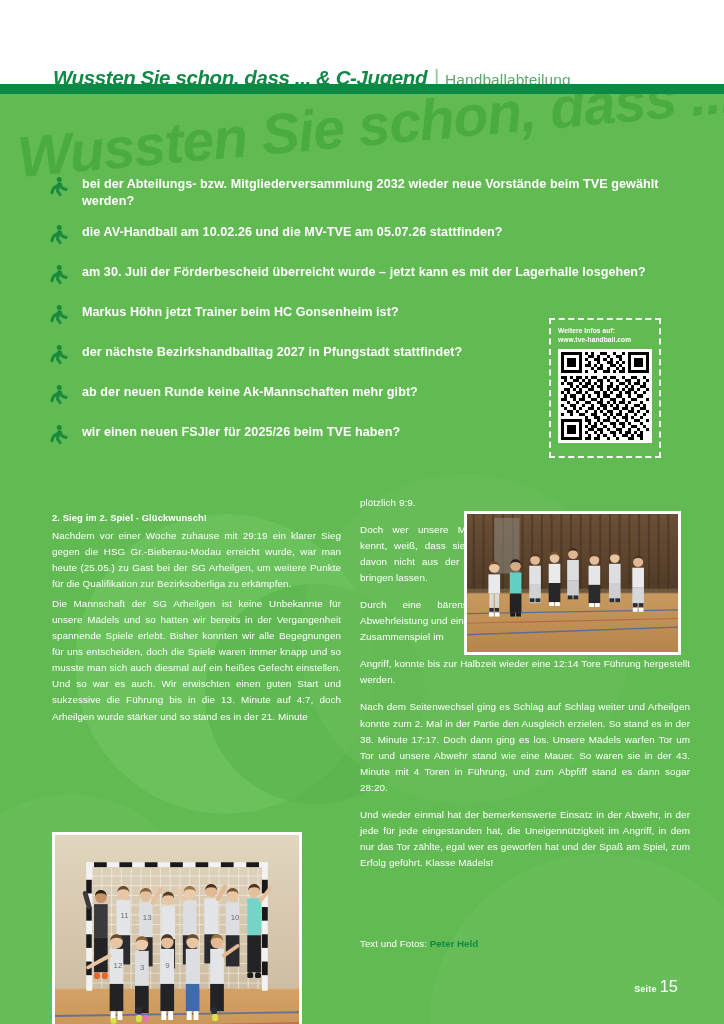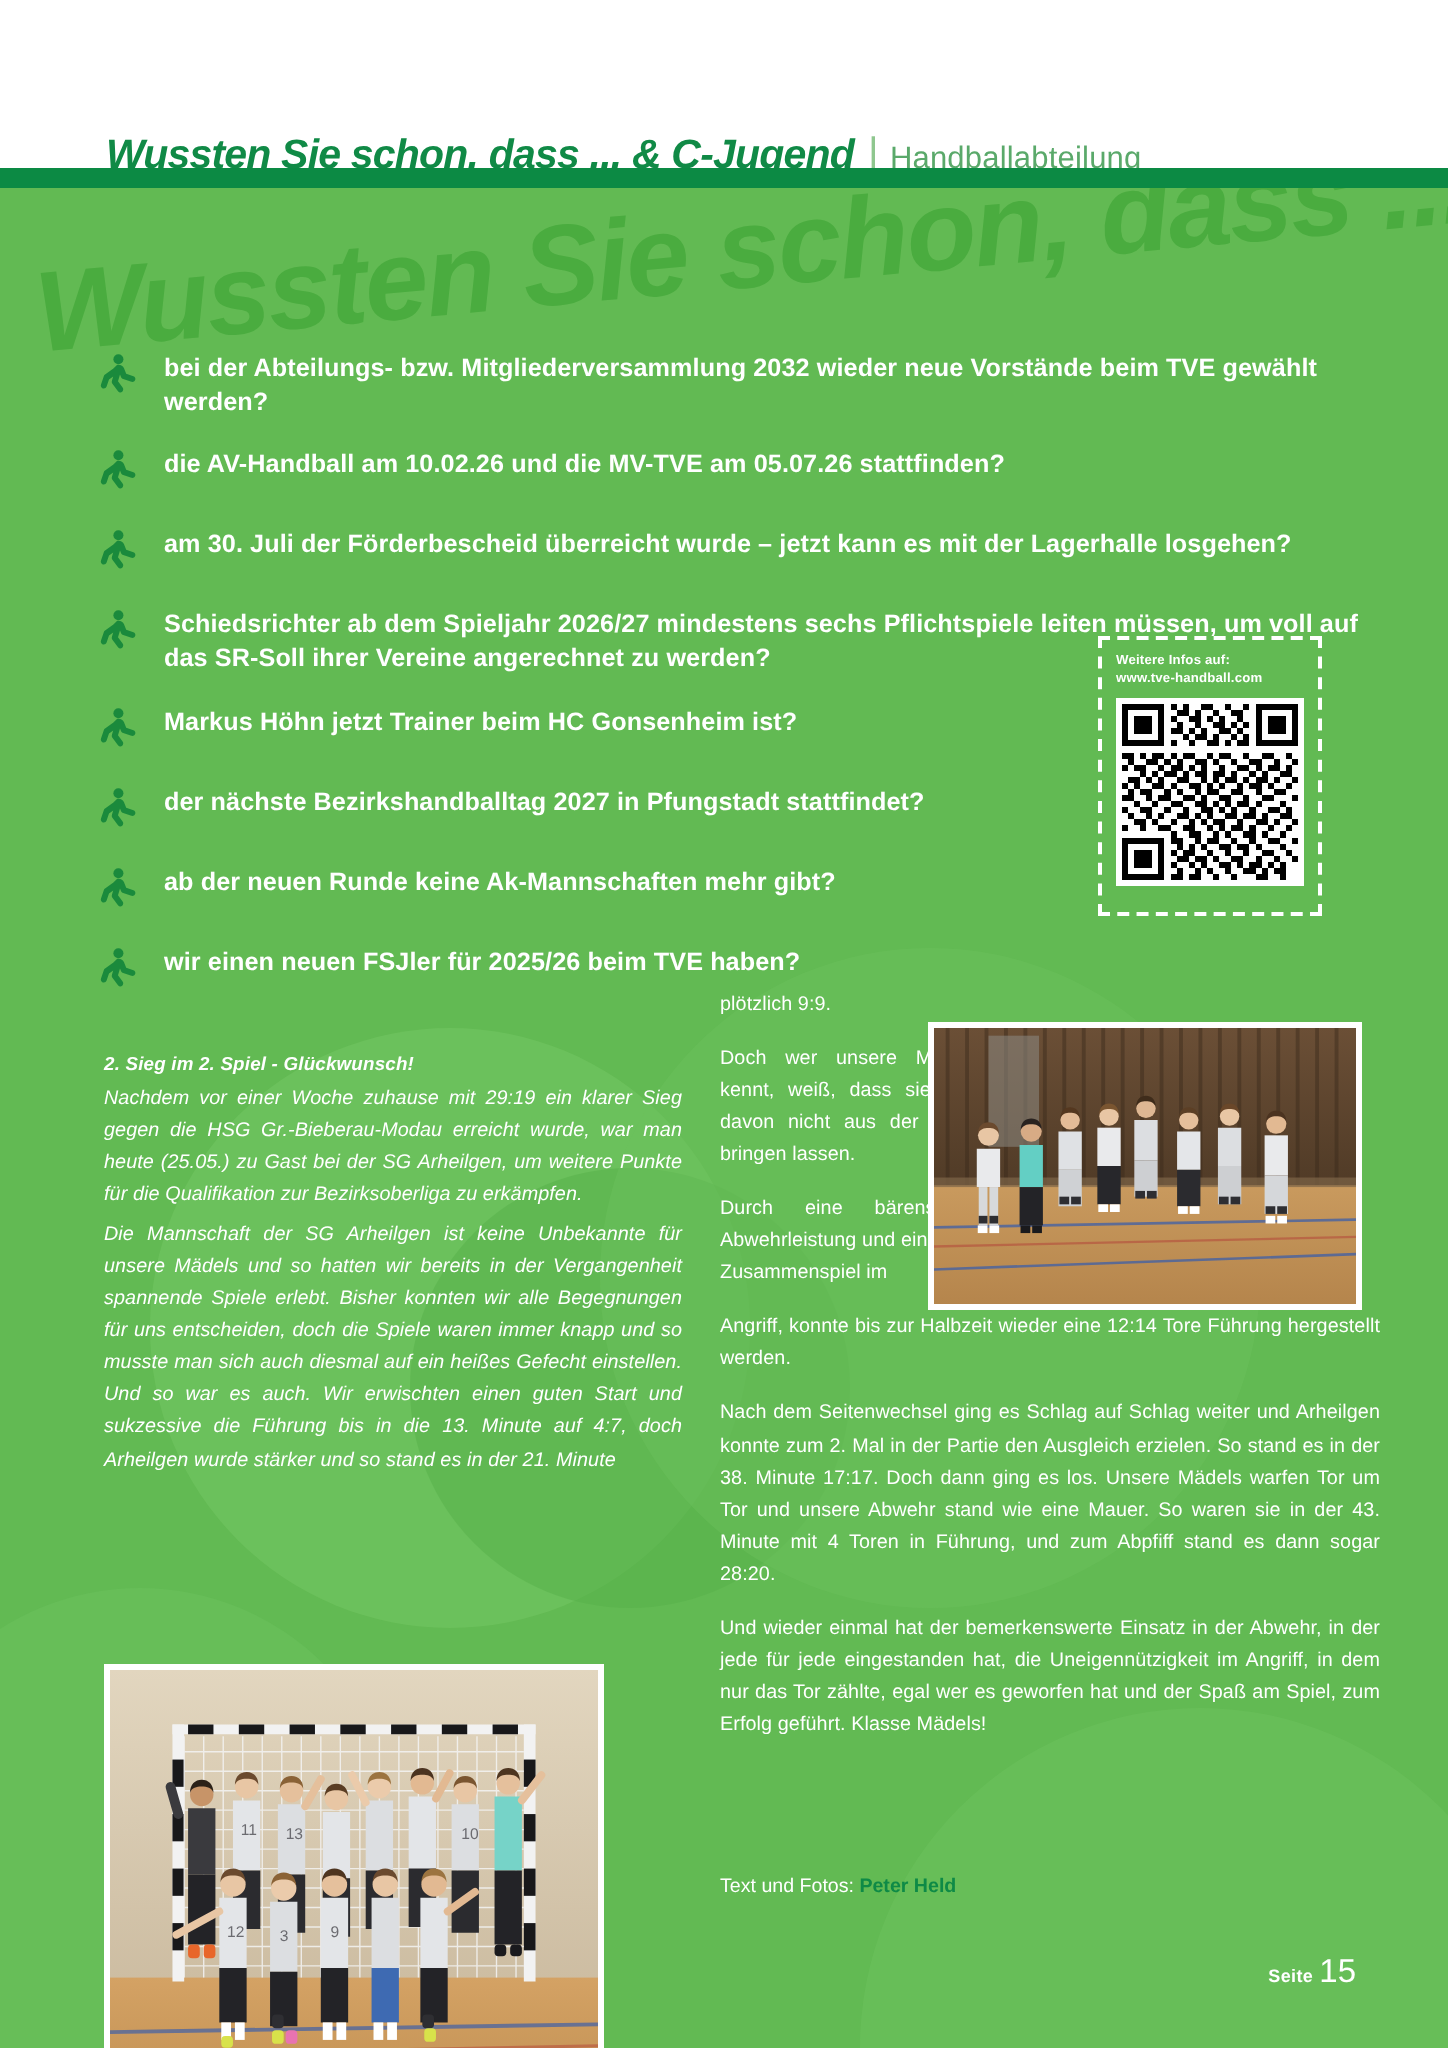--- a/index.html
+++ b/index.html
@@ -148,23 +148,22 @@
     left: 52px; top: 370px;
     font-size: 17.5px;
     font-weight: 700;
     color: #0e8a46;
     letter-spacing: -0.1px;
   }
 
   
   .col-left {
     position: absolute;
-    left: 52px; top: 432px;
+    left: 52px; top: 418px;
     width: 289px;
-    font-style: italic;
   }
   .col-right {
     position: absolute;
     left: 360px; top: 401px;
     width: 330px;
   }
   .kicker {
     font-size: 9.4px;
     font-weight: 700;
     color: #ffffff;
@@ -272,31 +271,20 @@
           <svg viewBox="0 0 26 26" width="26" height="26" aria-hidden="true">
             <g fill="#1a8a3c">
               <circle cx="11.2" cy="4.6" r="2.5"></circle>
               <path d="M10.6 7.4c1.5-.3 2.9.4 3.4 1.7l1.1 2.8 3.6 1.2c.8.3 1.2 1.1.9 1.9-.3.8-1.2 1.1-1.9.9l-4.1-1.4c-.5-.2-.9-.5-1.1-1l-.5-1.2-1 3.3 2.3 3.2c.5.7.4 1.6-.2 2.1-.7.5-1.6.4-2.1-.3L8.3 17c-.4-.5-.5-1.2-.3-1.8l.6-2-2.1 1.5-1.2 3.6c-.3.8-1.1 1.2-1.9.9-.8-.3-1.2-1.1-.9-1.9l1.4-4.2c.1-.4.4-.8.8-1l4-2.8z"></path>
             </g>
           </svg>
         </span>
         <span class="fact-text">am 30. Juli der Förderbescheid überreicht wurde – jetzt kann es mit der Lagerhalle losgehen?</span>
       </div>
 
-      <div class="fact">
-        <span class="fact-icon">
-          <svg viewBox="0 0 26 26" width="26" height="26" aria-hidden="true">
-            <g fill="#1a8a3c">
-              <circle cx="11.2" cy="4.6" r="2.5"></circle>
-              <path d="M10.6 7.4c1.5-.3 2.9.4 3.4 1.7l1.1 2.8 3.6 1.2c.8.3 1.2 1.1.9 1.9-.3.8-1.2 1.1-1.9.9l-4.1-1.4c-.5-.2-.9-.5-1.1-1l-.5-1.2-1 3.3 2.3 3.2c.5.7.4 1.6-.2 2.1-.7.5-1.6.4-2.1-.3L8.3 17c-.4-.5-.5-1.2-.3-1.8l.6-2-2.1 1.5-1.2 3.6c-.3.8-1.1 1.2-1.9.9-.8-.3-1.2-1.1-.9-1.9l1.4-4.2c.1-.4.4-.8.8-1l4-2.8z"></path>
-            </g>
-          </svg>
-        </span>
-        <span class="fact-text">Schiedsrichter ab dem Spieljahr 2026/27 mindestens sechs Pflichtspiele leiten müssen, um voll auf das SR-Soll ihrer Vereine angerechnet zu werden?</span>
-      </div>
 
       <div class="fact">
         <span class="fact-icon">
           <svg viewBox="0 0 26 26" width="26" height="26" aria-hidden="true">
             <g fill="#1a8a3c">
               <circle cx="11.2" cy="4.6" r="2.5"></circle>
               <path d="M10.6 7.4c1.5-.3 2.9.4 3.4 1.7l1.1 2.8 3.6 1.2c.8.3 1.2 1.1.9 1.9-.3.8-1.2 1.1-1.9.9l-4.1-1.4c-.5-.2-.9-.5-1.1-1l-.5-1.2-1 3.3 2.3 3.2c.5.7.4 1.6-.2 2.1-.7.5-1.6.4-2.1-.3L8.3 17c-.4-.5-.5-1.2-.3-1.8l.6-2-2.1 1.5-1.2 3.6c-.3.8-1.1 1.2-1.9.9-.8-.3-1.2-1.1-.9-1.9l1.4-4.2c.1-.4.4-.8.8-1l4-2.8z"></path>
             </g>
           </svg>
         </span>

